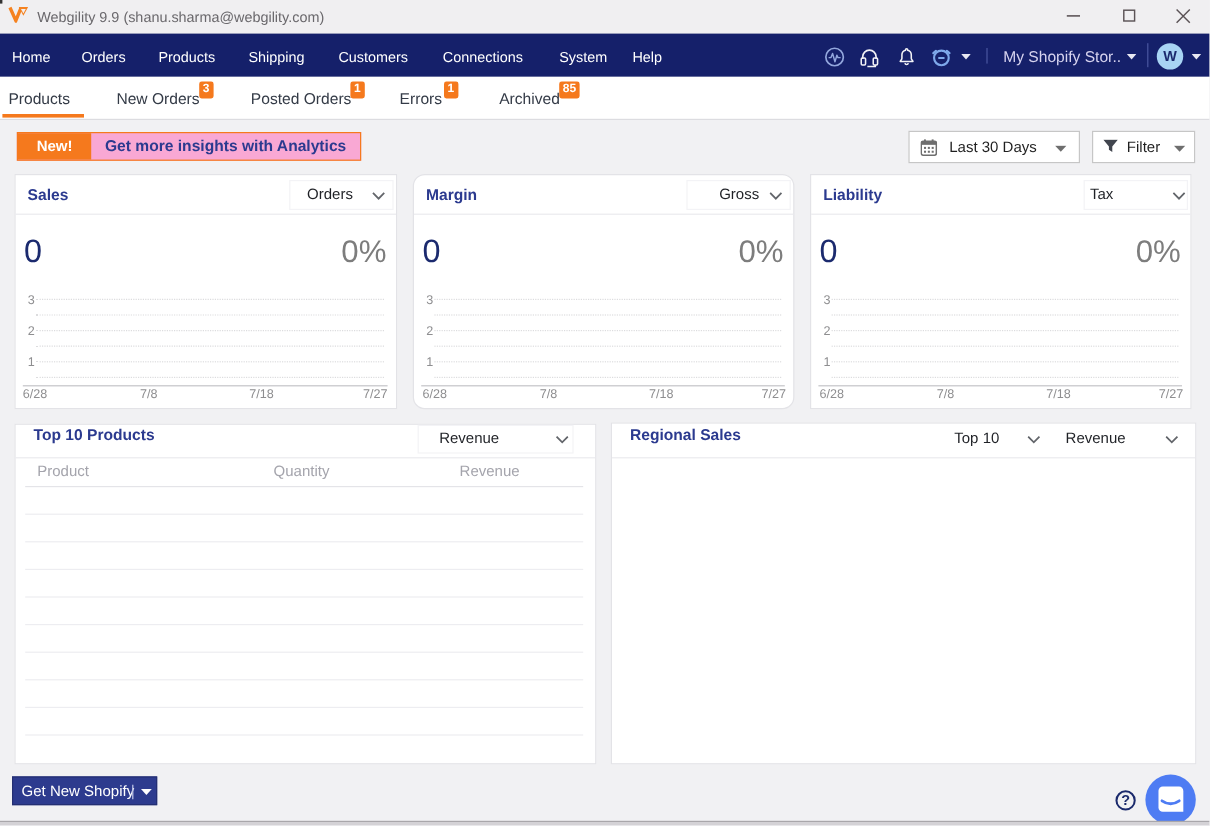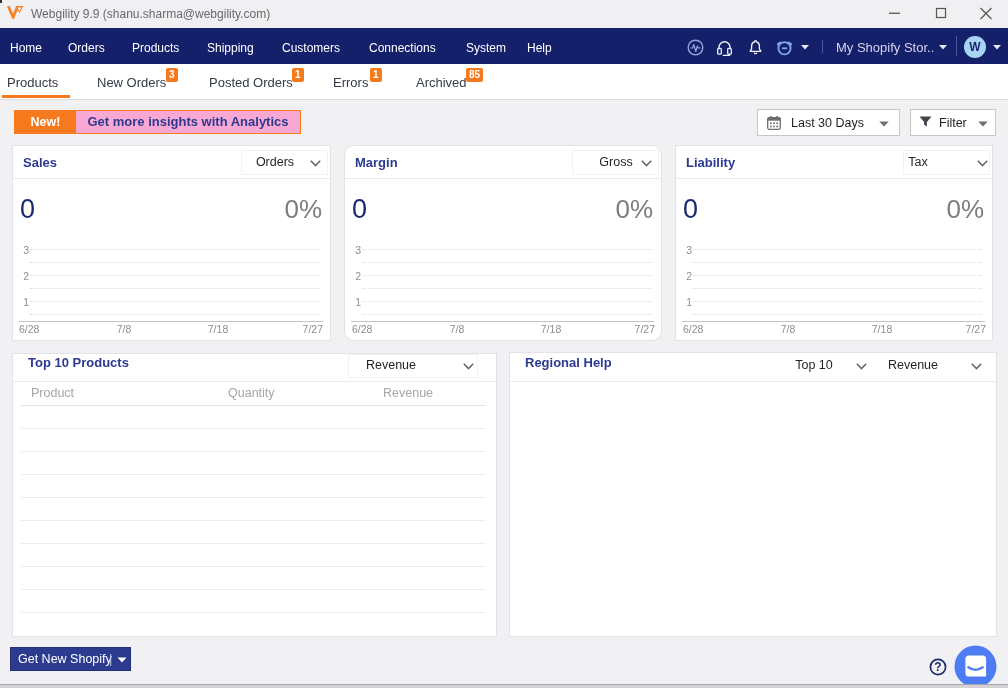--- a/index.html
+++ b/index.html
@@ -228,21 +228,21 @@
   <div class="rowline" style="top:120px;"></div>
       <div class="rowline" style="top:143px;"></div>
   <div class="rowline" style="top:166px;"></div>
       <div class="rowline" style="top:189px;"></div>
   <div class="rowline" style="top:212px;"></div>
       <div class="rowline" style="top:235px;"></div>
   <div class="rowline" style="top:258px;"></div>
 </div>
 
 <div class="card" style="left:509px;top:352px;width:488px;height:285px;">
-  <div class="ctitle" style="left:15px;top:2px;">Regional Help</div>
+  <div class="ctitle" style="left:15px;top:2px;">Regional Sales</div>
   <div class="hline" style="top:28px;"></div>
   <div class="ddtext" style="left:304px;transform:translateX(-50%);top:5px;">Top 10</div>
   <svg class="a" style="left:346px;top:10px;" width="11" height="7" viewBox="0 0 11 7">
         <path d="M0.8,0.8 L5.5,5.6 L10.2,0.8" fill="none" stroke="#63666b" stroke-width="1.5"></path>
       </svg>
   <div class="ddtext" style="left:403px;transform:translateX(-50%);top:5px;">Revenue</div>
   <svg class="a" style="left:461px;top:10px;" width="11" height="7" viewBox="0 0 11 7">
         <path d="M0.8,0.8 L5.5,5.6 L10.2,0.8" fill="none" stroke="#63666b" stroke-width="1.5"></path>
       </svg>
 </div>

